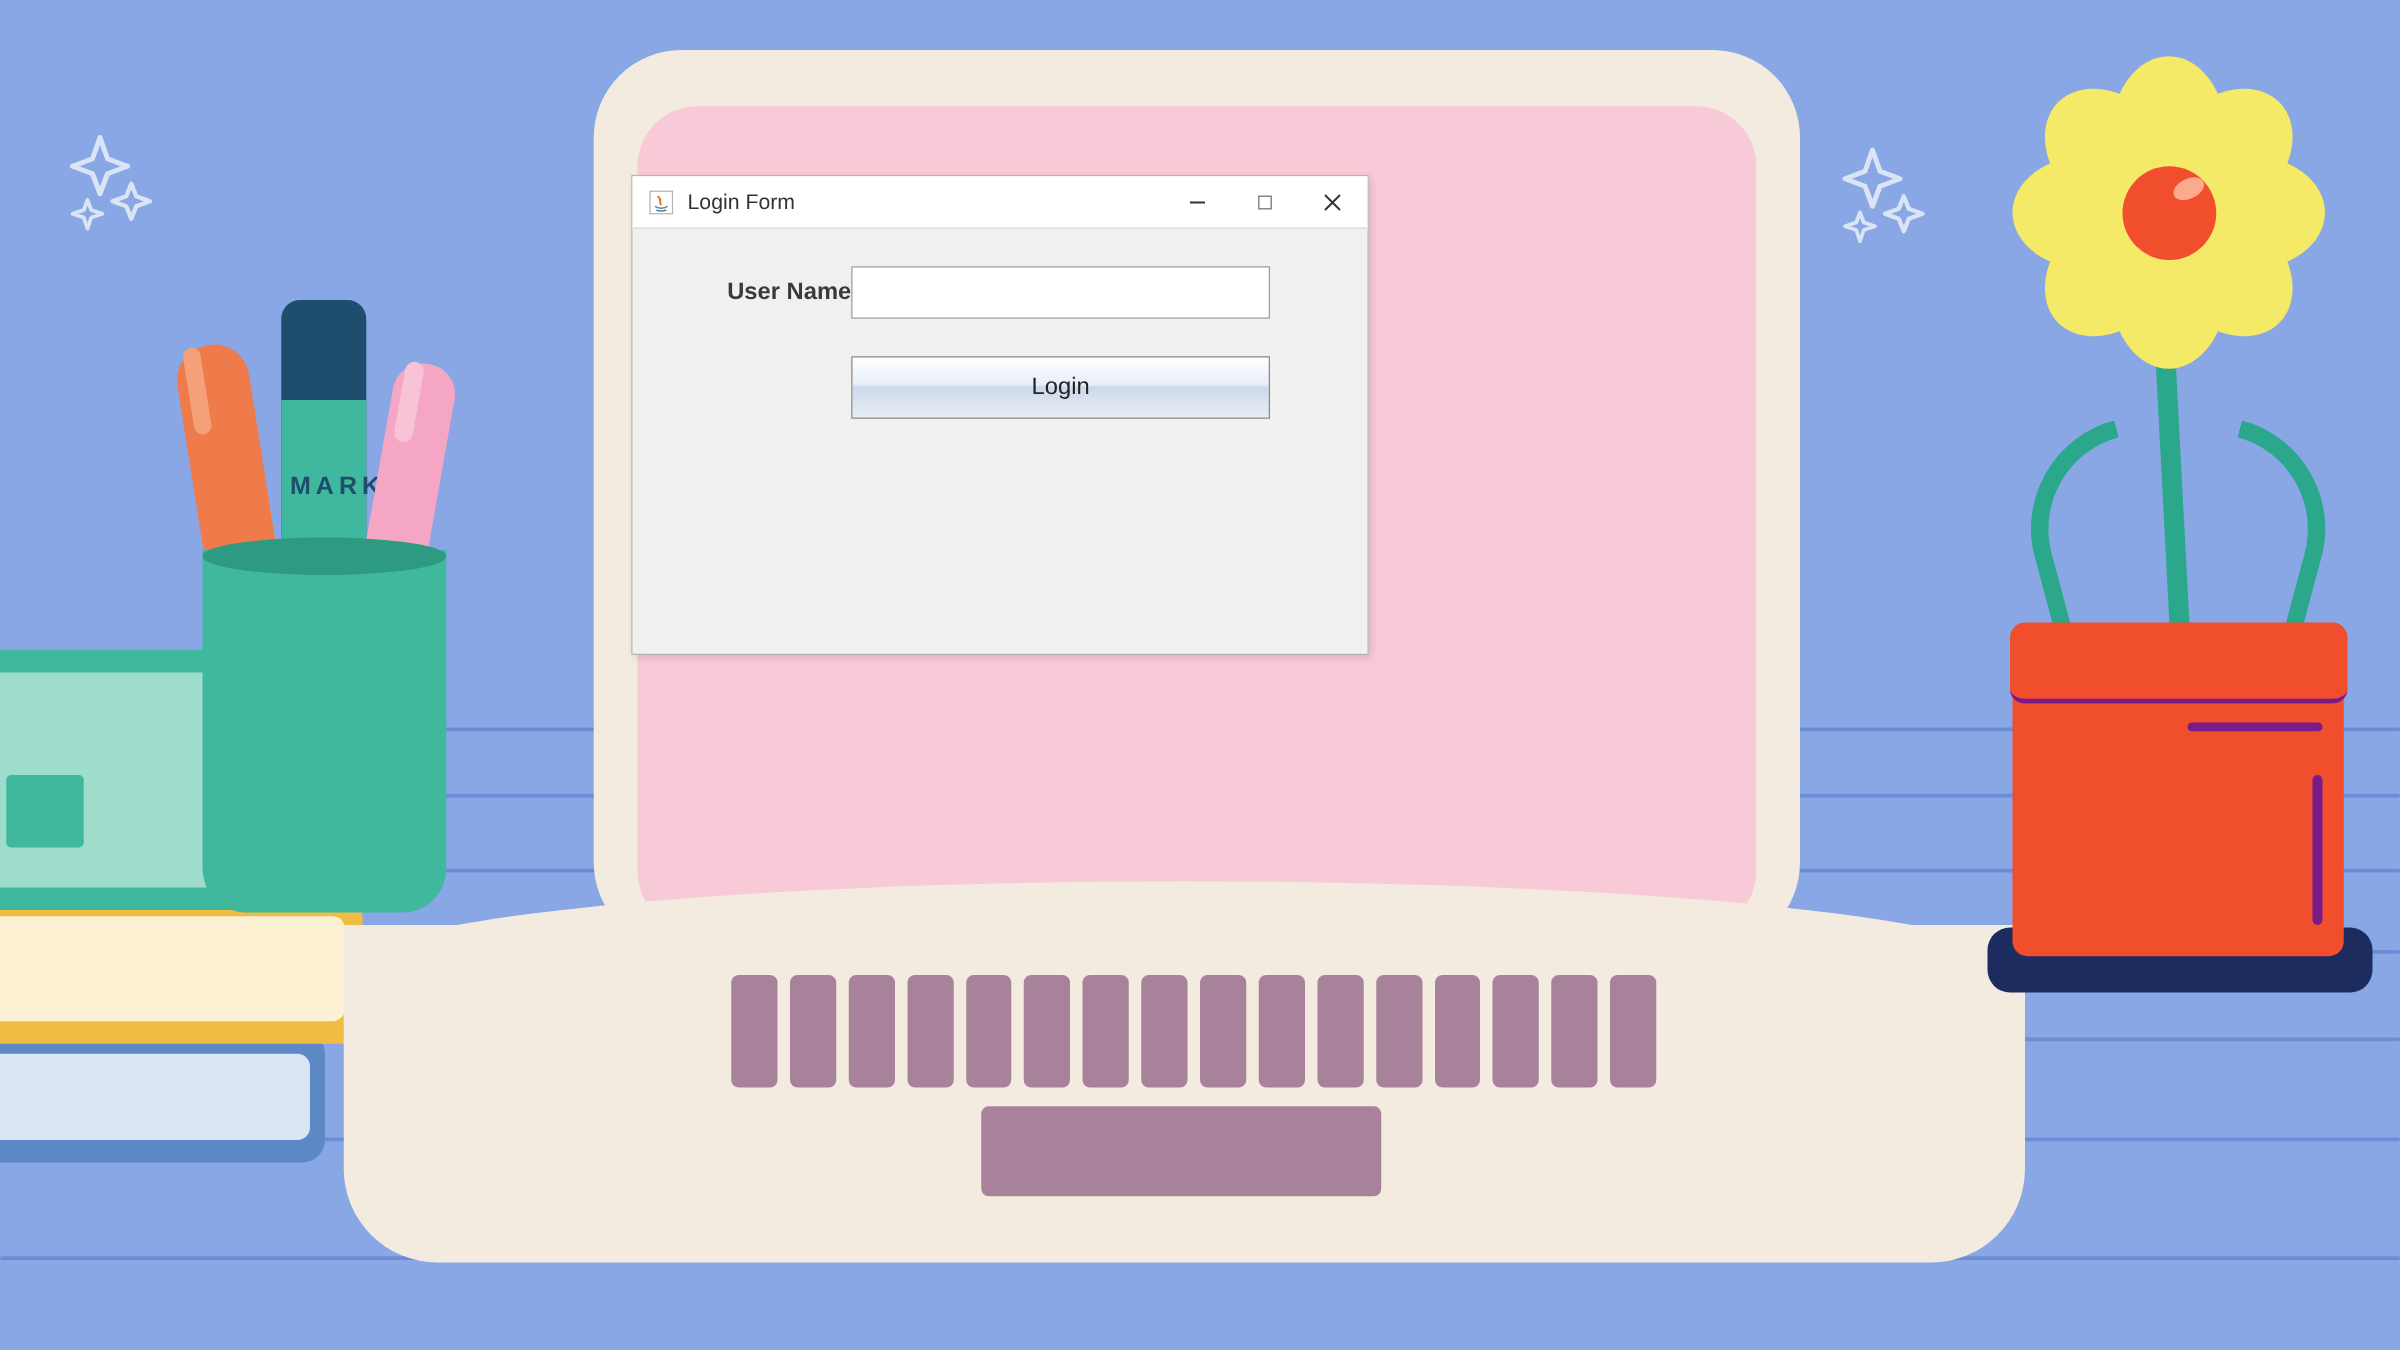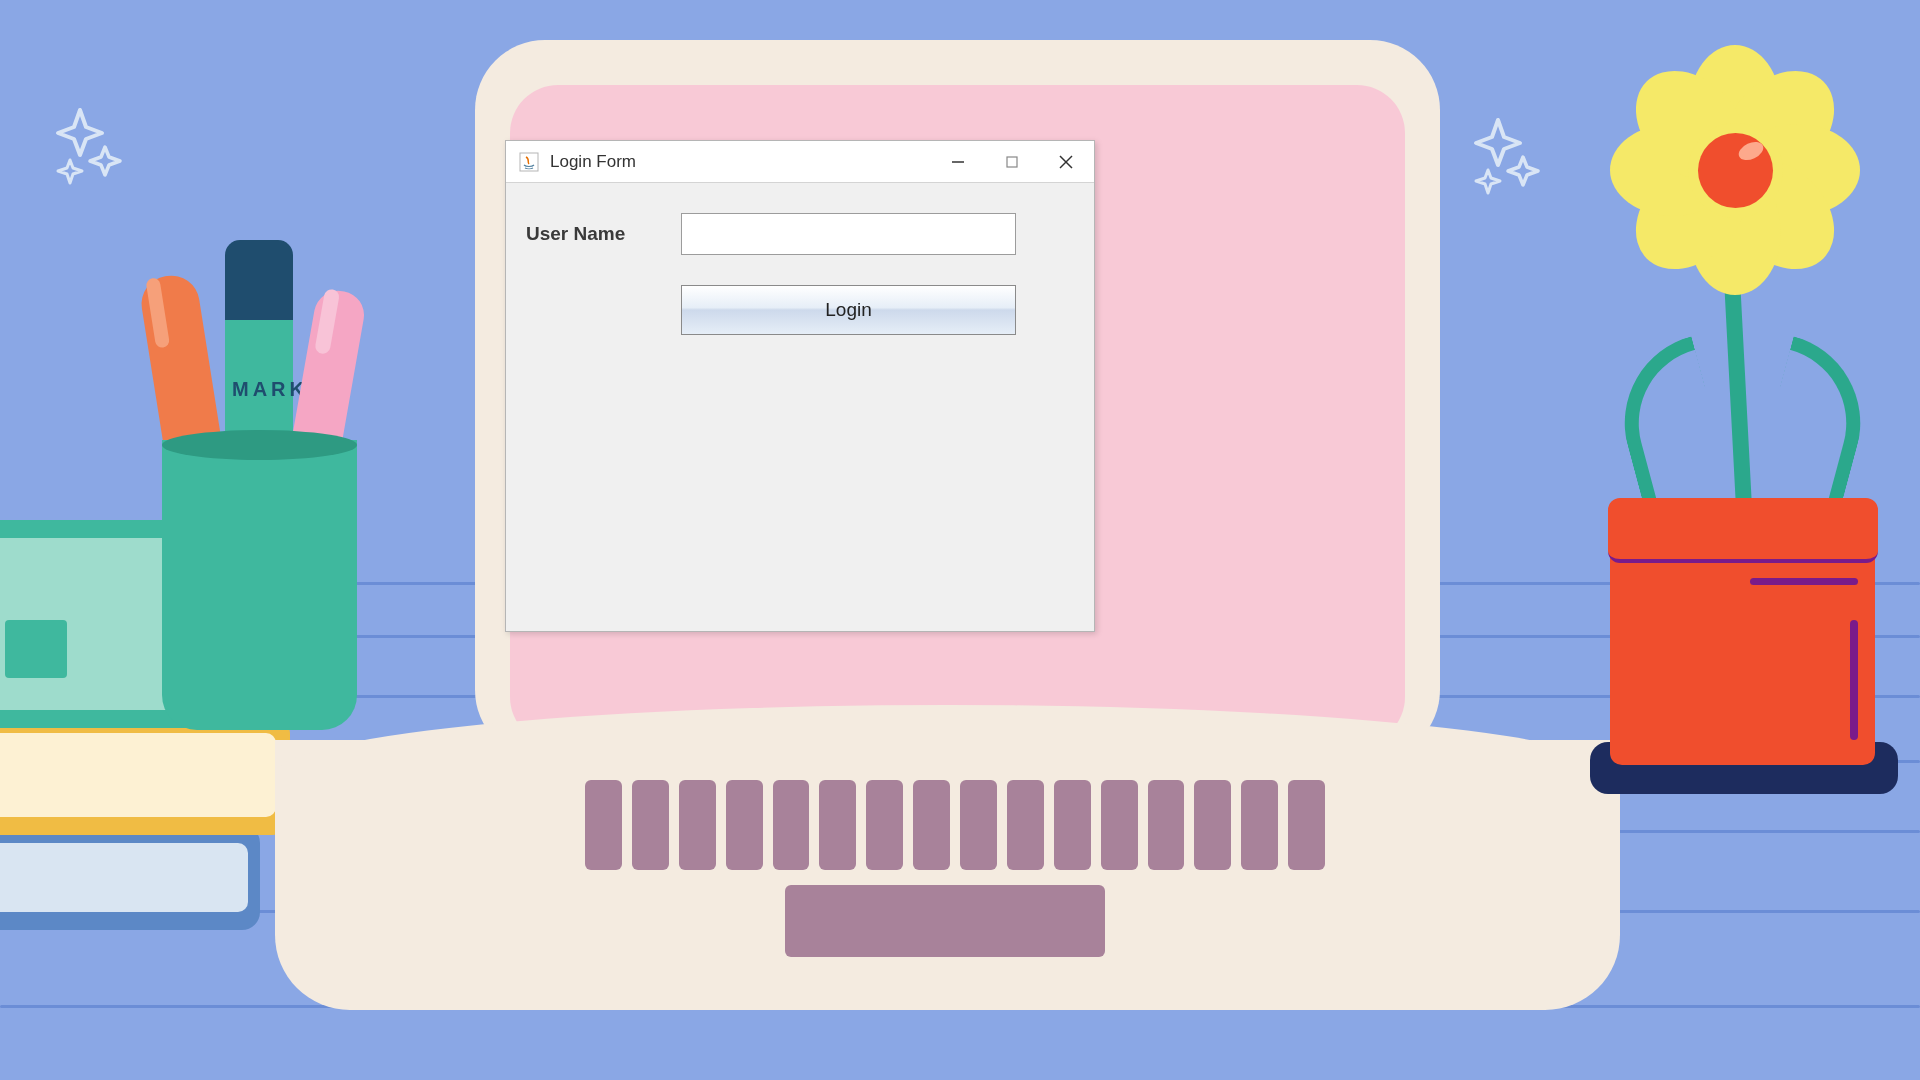--- a/index.html
+++ b/index.html
@@ -110,21 +110,21 @@
       background: #a8829a;
       border-radius: 6px;
     }
 
     
     .login-window {
       position: absolute;
       left: 505px;
       top: 140px;
       width: 590px;
-      height: 492px;
+      height: 384px;
       background: #f0f0f0;
       border: 1px solid #b5b5b5;
       box-shadow: 2px 2px 6px rgba(0,0,0,0.15);
     }
     .titlebar {
       height: 42px;
       background: #ffffff;
       border-bottom: 1px solid #d4d4d4;
       display: flex;
       align-items: center;
@@ -160,20 +160,21 @@
     .form-row {
       display: flex;
       align-items: center;
       margin-bottom: 30px;
     }
     .form-label {
       width: 155px;
       font-size: 19px;
       font-weight: bold;
       color: #3a3a3a;
+      text-align: right;
     }
     .form-input {
       width: 335px;
       height: 42px;
       border: 1px solid #9c9c9c;
       background: #ffffff;
       font-size: 16px;
       padding: 0 8px;
     }
     .login-btn-row {

